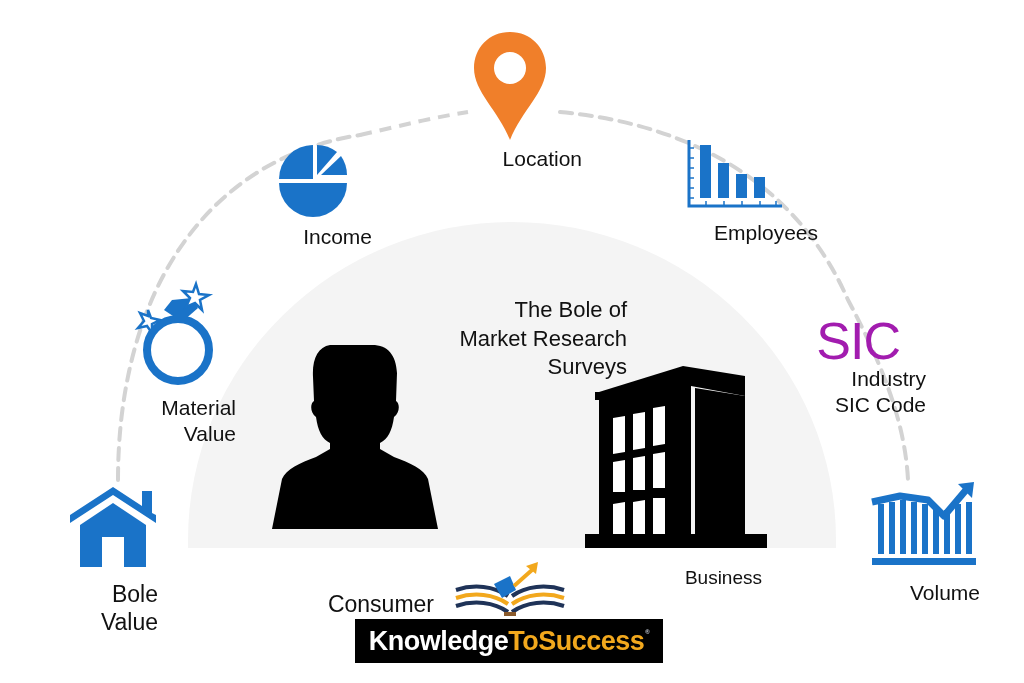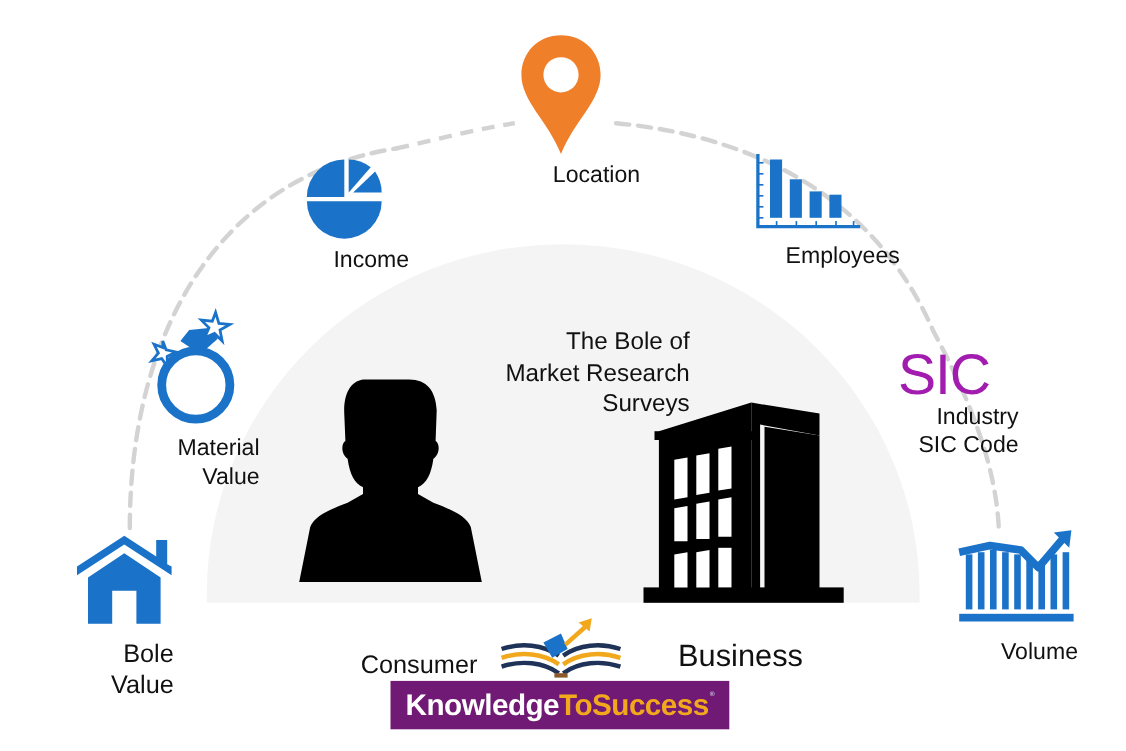--- a/index.html
+++ b/index.html
@@ -11,21 +11,21 @@
   }
   .abs { position: absolute; }
   .label {
     position: absolute; font-weight: 400; text-align: right;
     color: #111111; line-height: 1.22; white-space: nowrap;
   }
   svg { display: block; overflow: visible; }
   .center-title { font-size: 22px; line-height: 1.3; }
   .brand {
     position: absolute; left: 355px; top: 619px; width: 308px; height: 44px;
-    background: #701a75; display: flex; align-items: center; justify-content: center;
+    background: #000000; display: flex; align-items: center; justify-content: center;
     font-size: 27px; font-weight: 700; letter-spacing: -0.5px;
   }
   .brand .k { color: #ffffff; }
   .brand .t { color: #f2a81d; }
   .brand .r { color: #cfd6e3; font-size: 6px; margin-left: 1px; align-self: flex-start; margin-top: 10px; }
 </style>
 </head>
 <body>
 
 <svg class="abs" style="left:0;top:0" width="1024" height="683">
@@ -145,21 +145,21 @@
       <path d="M48,52 L60,50 L60,86 L48,88 Z"></path>
       <path d="M68,46 L80,44 L80,82 L68,84 Z"></path>
     <path d="M28,100 L40,98 L40,130 L28,130 Z"></path>
       <path d="M48,96 L60,94 L60,128 L48,128 Z"></path>
       <path d="M68,92 L80,90 L80,126 L68,126 Z"></path>
     <path d="M28,142 L40,140 L40,172 L28,172 Z"></path>
       <path d="M48,140 L60,138 L60,172 L48,172 Z"></path>
       <path d="M68,136 L80,136 L80,172 L68,172 Z"></path>
   </g>
 </svg>
-<div class="label" style="left:566px;top:566px;width:164px;font-size:28px;margin-top:13px;">Business</div>
+<div class="label" style="left:598px;top:566px;width:164px;font-size:19px;">Business</div>
 
 <svg class="abs" style="left:452px;top:560px" width="116" height="58" viewBox="0 0 116 58">
   <path d="M4,30 C22,24 42,26 56,36" fill="none" stroke="#1f3358" stroke-width="4"></path>
   <path d="M4,38 C22,32 42,34 56,44" fill="none" stroke="#f2a81d" stroke-width="4"></path>
   <path d="M4,46 C22,40 42,42 56,52" fill="none" stroke="#1f3358" stroke-width="4"></path>
   <path d="M112,30 C94,24 74,26 60,36" fill="none" stroke="#1f3358" stroke-width="4"></path>
   <path d="M112,38 C94,32 74,34 60,44" fill="none" stroke="#f2a81d" stroke-width="4"></path>
   <path d="M112,46 C94,40 74,42 60,52" fill="none" stroke="#1f3358" stroke-width="4"></path>
   <path d="M42,24 L58,16 L64,30 L50,38 Z" fill="#1a73c8"></path>
   <path d="M62,26 L80,10" stroke="#f2a81d" stroke-width="4"></path>

